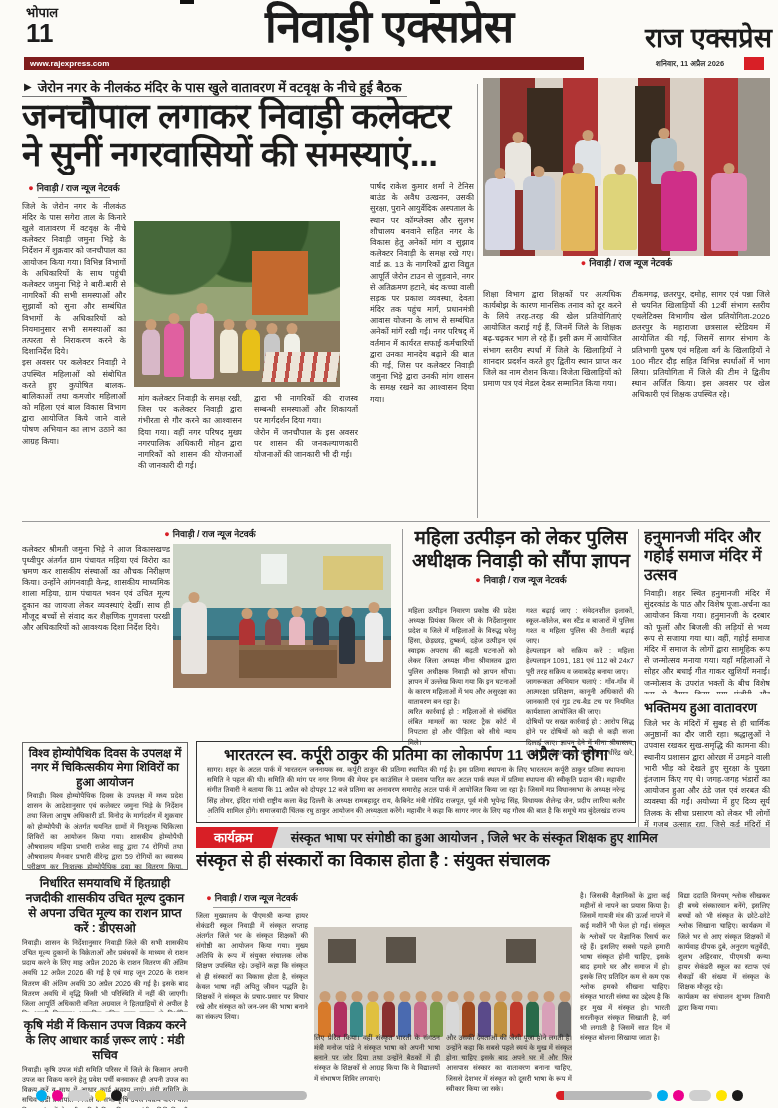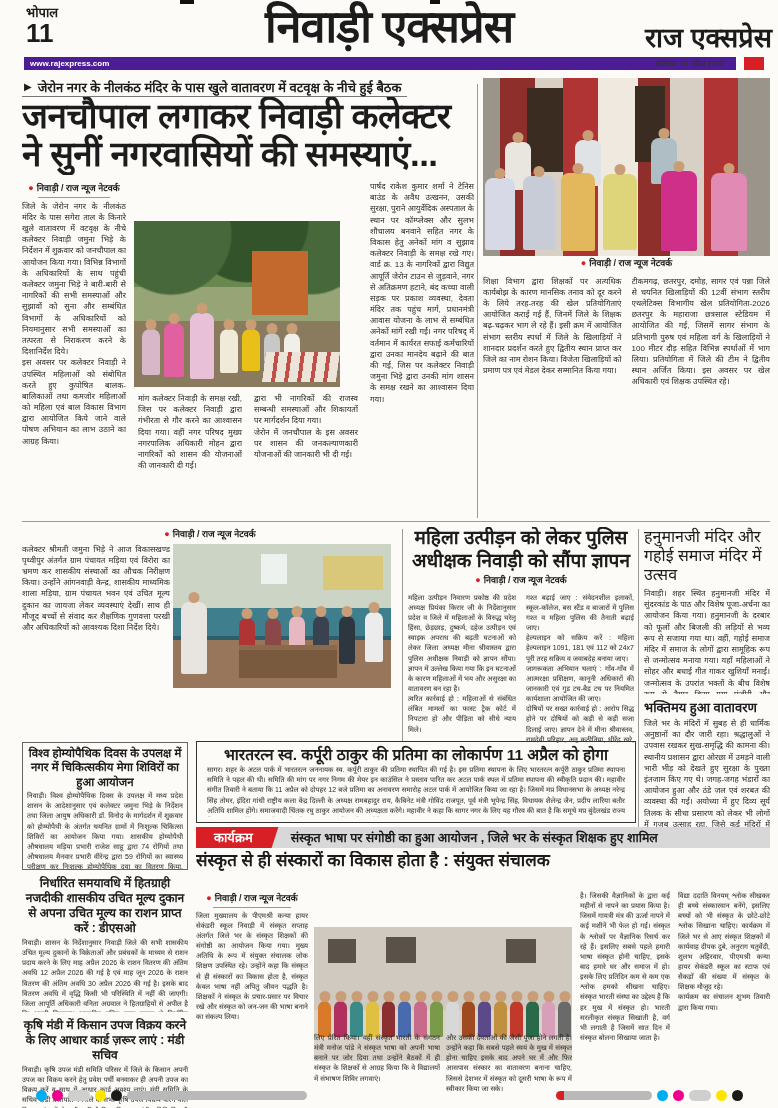--- a/index.html
+++ b/index.html
@@ -8,49 +8,49 @@
   [data-name]{box-sizing:border-box;}
   .reg{position:absolute;background:#111;}
   
   .city{position:absolute;left:26px;top:6px;width:70px;}
   .city .c1{font-size:13px;font-weight:800;line-height:1.1;}
   .city .c2{font-size:26px;font-weight:900;line-height:1.0;}
   .mast{position:absolute;left:0;top:2px;width:778px;text-align:center;
         font-size:45px;font-weight:900;letter-spacing:-1px;line-height:1.1;}
   .brand{position:absolute;left:524px;top:24px;width:248px;text-align:right;
          font-size:27px;font-weight:900;line-height:1.1;}
-  .redbar{position:absolute;left:24px;top:57px;width:712px;height:13px;background:#4c1d95;}
+  .redbar{position:absolute;left:24px;top:57px;width:560px;height:13px;background:#7f1d1d;}
   .redbar span{color:#fff;font-size:8px;font-weight:700;line-height:13px;padding-left:6px;display:block;}
   .datebox{position:absolute;left:642px;top:57px;width:96px;height:13px;
            font-size:7.5px;font-weight:700;color:#333;text-align:center;line-height:13px;}
   .redsq{position:absolute;left:744px;top:57px;width:20px;height:13px;background:#d81f26;}
   
   .kicker{display:flex;align-items:center;gap:6px;height:17px;font-size:13px;font-weight:800;
           border-bottom:1px solid #777;width:max-content;max-width:100%;padding:0 6px 2px 2px;}
   .kicker .arr{font-size:10px;line-height:1;}
   .hl-xl{font-size:35px;font-weight:900;line-height:1.09;letter-spacing:-0.5px;overflow:hidden;height:78px;}
   .hl-lg{font-size:21px;font-weight:900;line-height:1.2;text-align:center;overflow:hidden;}
   .hl-md{font-size:19px;font-weight:900;line-height:1.2;text-align:center;overflow:hidden;}
-  .hl-sm{font-size:16px;font-weight:400;line-height:1.2;overflow:hidden;}
+  .hl-sm{font-size:16px;font-weight:700;line-height:1.2;overflow:hidden;}
   .subhead{font-size:13.5px;font-weight:800;text-align:center;line-height:1.25;}
   .byline{text-align:center;font-size:9px;font-weight:800;line-height:1.3;padding:2px 0 1px;}
   .byline .dot{color:#d81f26;font-size:9px;margin-right:3px;}
   .hair{border-bottom:1px solid #999;width:70%;margin:1px auto 3px;}
   .bt{font-size:8px;line-height:1.4;text-align:justify;color:#2a2a2a;white-space:pre-line;overflow:hidden;}
   .bt7{font-size:7px;line-height:1.45;text-align:justify;color:#2a2a2a;white-space:pre-line;overflow:hidden;}
   .vr{position:absolute;width:1px;background:#9a9a9a;}
   .hrz{position:absolute;height:1px;background:#9a9a9a;}
   
   .lead{position:absolute;left:22px;top:80px;width:452px;height:440px;}
   .lead-body{position:relative;margin-top:6px;height:336px;}
   .lcol{position:absolute;top:0;height:336px;width:104px;}
   .lead-photo{position:absolute;left:112px;top:40px;width:206px;height:166px;}
   
   .ath{position:absolute;left:483px;top:78px;width:287px;height:440px;}
-  .cols2{display:flex;gap:10px;margin-top:5px;justify-content:center;}
+  .cols2{display:flex;gap:10px;margin-top:18px;justify-content:center;}
   .cols2>div{flex:1;height:160px;}
   
   .insp{position:absolute;left:22px;top:527px;width:376px;height:214px;}
   .insp-row{display:flex;gap:3px;margin-top:2px;}
   .insp-text{width:148px;height:148px;}
   .insp-photo{width:218px;height:144px;}
   .memo{position:absolute;left:408px;top:527px;width:226px;height:216px;}
   .memo .cols2>div{height:150px;}
   .temple{position:absolute;left:644px;top:527px;width:126px;height:306px;}
   .temple .hl-sm{margin-bottom:3px;}

